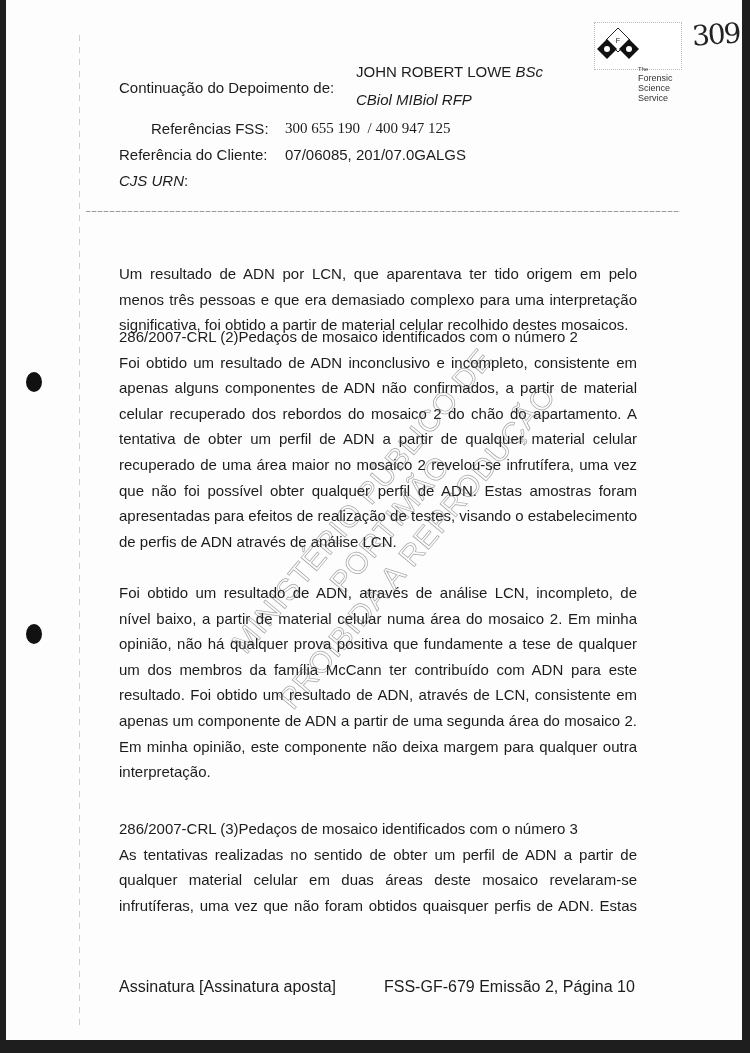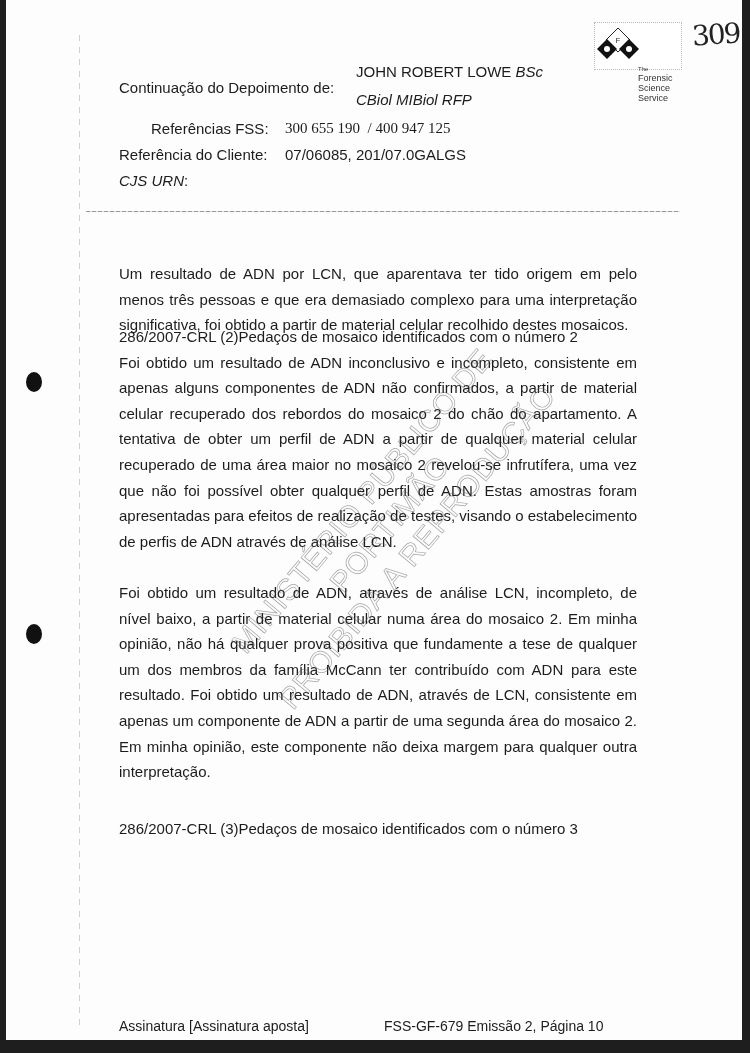--- a/index.html
+++ b/index.html
@@ -53,21 +53,21 @@
       text-align: justify;
     }
     .body-text p { margin: 0; }
     .body-text .last { text-align-last: left; }
     .item-head { display: flex; white-space: nowrap; }
     .watermark {
       position: absolute; left: 110px; top: 470px; width: 560px; text-align: center;
       transform: rotate(-50deg); color: rgba(0,0,0,0.0); -webkit-text-stroke: 0.7px rgba(90,90,90,0.55);
       font-size: 30px; line-height: 36px; letter-spacing: 1px; pointer-events: none;
     }
-    .footer { position: absolute; top: 978px; font-size: 14px; white-space: nowrap; margin-top: 40px; }
+    .footer { position: absolute; top: 978px; font-size: 16px; white-space: nowrap; }
     i { font-style: italic; }
   </style>
 </head>
 <body>
 
 <div class="page"></div>
 <div class="left-edge"></div>
 <div class="right-edge"></div>
 <div class="bottom-edge"></div>
 <div class="margin-rule"></div>
@@ -125,20 +125,21 @@
   </div>
   <p class="last">Foi obtido um resultado de ADN inconclusivo e incompleto, consistente em apenas alguns componentes de ADN não confirmados, a partir de material celular recuperado dos rebordos do mosaico 2 do chão do apartamento. A tentativa de obter um perfil de ADN a partir de qualquer material celular recuperado de uma área maior no mosaico 2 revelou-se infrutífera, uma vez que não foi possível obter qualquer perfil de ADN. Estas amostras foram apresentadas para efeitos de realização de testes, visando o estabelecimento de perfis de ADN através de análise LCN.</p>
   <p class="last" style="margin-top:25.6px;">Foi obtido um resultado de ADN, através de análise LCN, incompleto, de nível baixo, a partir de material celular numa área do mosaico 2. Em minha opinião, não há qualquer prova positiva que fundamente a tese de qualquer um dos membros da família McCann ter contribuído com ADN para este resultado. Foi obtido um resultado de ADN, através de LCN, consistente em apenas um componente de ADN a partir de uma segunda área do mosaico 2. Em minha opinião, este componente não deixa margem para qualquer outra interpretação.</p>
 </div>
 
 <div class="body-text" style="top:816px;">
   <div class="item-head">
     <span>286/2007-CRL (3)</span>
     <span>Pedaços de mosaico identificados com o número 3</span>
   </div>
+  <p style="text-align-last:justify;">As tentativas realizadas no sentido de obter um perfil de ADN a partir de qualquer material celular em duas áreas deste mosaico revelaram-se infrutíferas, uma vez que não foram obtidos quaisquer perfis de ADN. Estas</p>
 </div>
 
 <div class="watermark">
   <div>MINISTÉRIO PÚBLICO DE PORTIMÃO</div>
   <div>PROIBIDA A REPRODUÇÃO</div>
 </div>
 
 <div class="footer" style="left:119px;">Assinatura [Assinatura aposta]</div>
 <div class="footer" style="left:384px;">FSS-GF-679 Emissão 2, Página 10</div>
 

